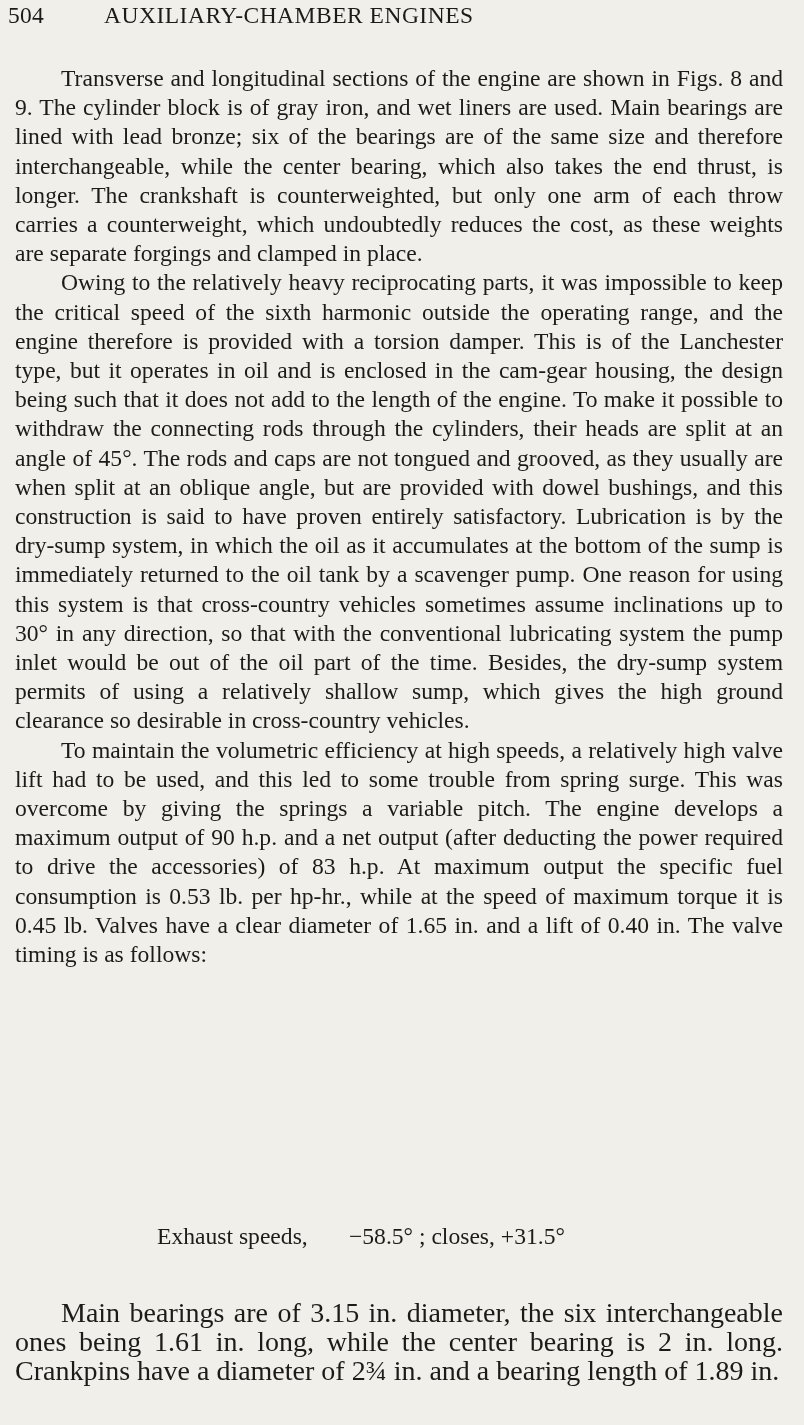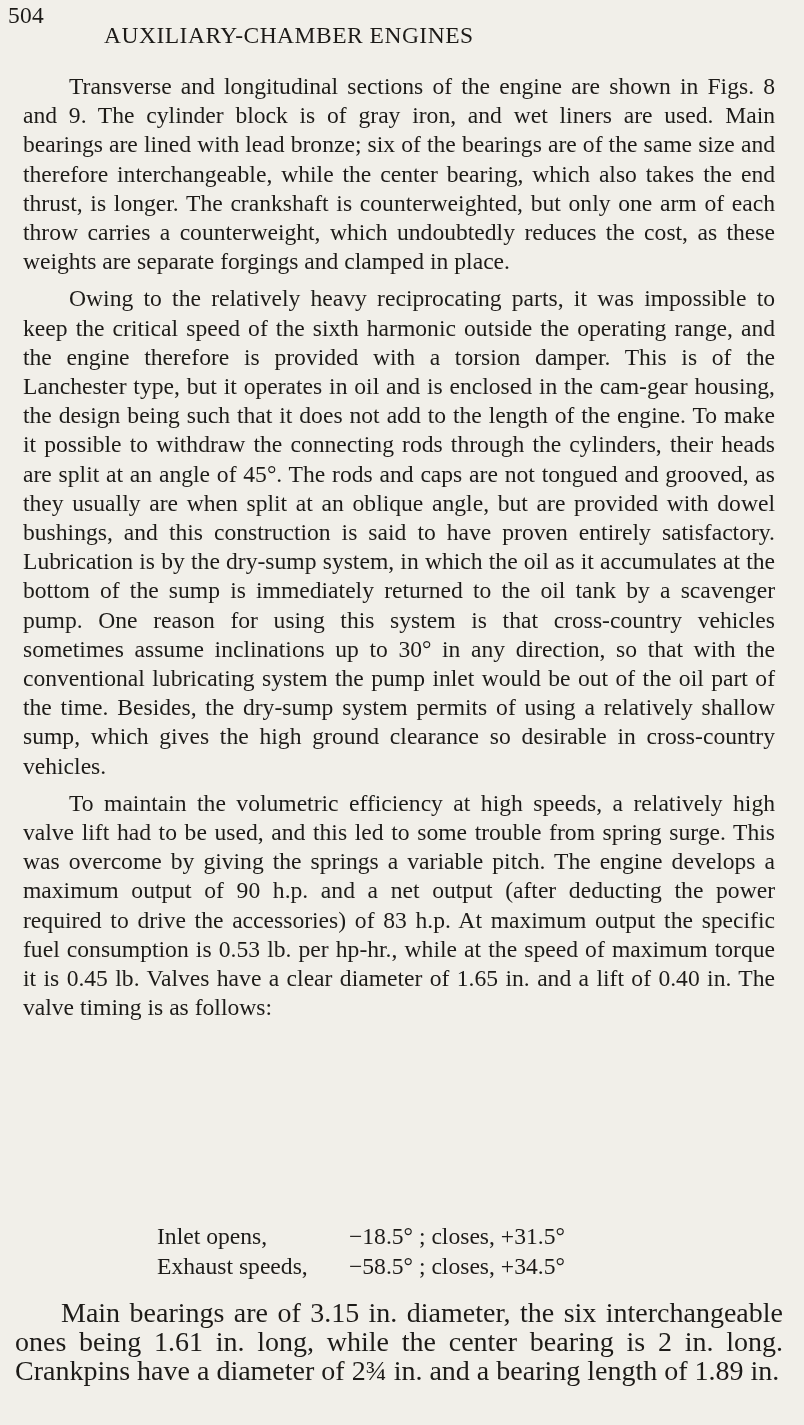--- a/index.html
+++ b/index.html
@@ -5,27 +5,27 @@
   html, body { margin: 0; padding: 0; }
   body {
     width: 804px; height: 1425px; overflow: hidden;
     background: #f1efe9;
     color: #1d1b18;
     font-family: "Liberation Serif", "DejaVu Serif", serif;
   }
   .page { position: relative; width: 804px; height: 1425px; box-sizing: border-box; padding: 0 0 0 16px; }
   .header { position: absolute; top: 2px; left: 8px; right: 20px; height: 34px; font-size: 23.5px; letter-spacing: 0.2px; }
   .page-num { position: absolute; left: 0; top: 0; }
-  .running-head { position: absolute; left: 96px; top: 0; letter-spacing: 0.5px; margin-top: 20px; }
+  .running-head { position: absolute; left: 96px; top: 0; letter-spacing: 0.5px; }
   .body-text {
     position: absolute; top: 64px; left: 15px; width: 768px;
     font-size: 23.6px; line-height: 29.2px;
     text-align: justify; text-align-last: auto;
   }
-  .body-text p { margin: 8px; text-indent: 46px; }
+  .body-text p { margin: 0; text-indent: 46px; }
   .timing { position: absolute; top: 1222px; left: 157px; font-size: 23.6px; line-height: 29.5px; }
   .timing .row { white-space: pre; }
   .timing .label { display: inline-block; width: 192px; }
   .last { position: absolute; top: 1298px; left: 15px; width: 768px; font-size: 28px; line-height: 29.2px; text-align: justify; }
   .last p { margin: 0; text-indent: 46px; }
 </style>
 </head>
 <body>
 
 <div class="page">
@@ -34,20 +34,19 @@
     <span class="running-head">AUXILIARY-CHAMBER ENGINES</span>
   </div>
 
   <div class="body-text">
     <p>Transverse and longitudinal sections of the engine are shown in Figs. 8 and 9. The cylinder block is of gray iron, and wet liners are used. Main bearings are lined with lead bronze; six of the bearings are of the same size and therefore interchangeable, while the center bearing, which also takes the end thrust, is longer. The crankshaft is counterweighted, but only one arm of each throw carries a counterweight, which undoubtedly reduces the cost, as these weights are separate forgings and clamped in place.</p>
     <p>Owing to the relatively heavy reciprocating parts, it was impossible to keep the critical speed of the sixth harmonic outside the operating range, and the engine therefore is provided with a torsion damper. This is of the Lanchester type, but it operates in oil and is enclosed in the cam-gear housing, the design being such that it does not add to the length of the engine. To make it possible to withdraw the connecting rods through the cylinders, their heads are split at an angle of 45°. The rods and caps are not tongued and grooved, as they usually are when split at an oblique angle, but are provided with dowel bushings, and this construction is said to have proven entirely satisfactory. Lubrication is by the dry-sump system, in which the oil as it accumulates at the bottom of the sump is immediately returned to the oil tank by a scavenger pump. One reason for using this system is that cross-country vehicles sometimes assume inclinations up to 30° in any direction, so that with the conventional lubricating system the pump inlet would be out of the oil part of the time. Besides, the dry-sump system permits of using a relatively shallow sump, which gives the high ground clearance so desirable in cross-country vehicles.</p>
     <p>To maintain the volumetric efficiency at high speeds, a relatively high valve lift had to be used, and this led to some trouble from spring surge. This was overcome by giving the springs a variable pitch. The engine develops a maximum output of 90 h.p. and a net output (after deducting the power required to drive the accessories) of 83 h.p. At maximum output the specific fuel consumption is 0.53 lb. per hp-hr., while at the speed of maximum torque it is 0.45 lb. Valves have a clear diameter of 1.65 in. and a lift of 0.40 in. The valve timing is as follows:</p>
   </div>
 
   <div class="timing">
-    <div class="row"><span class="label">Inlet opens,</span><span>−18.5° ; closes, +31.5°</span></div>
-    <div class="row"><span class="label">Exhaust speeds,</span><span>−58.5° ; closes, +34.5°</span></div>
+    <div class="row"><span class="label">Exhaust speeds,</span><span>−58.5° ; closes, +31.5°</span></div>
   </div>
 
   <div class="last">
     <p>Main bearings are of 3.15 in. diameter, the six interchangeable ones being 1.61 in. long, while the center bearing is 2 in. long. Crankpins have a diameter of 2¾ in. and a bearing length of 1.89 in.</p>
   </div>
 </div>
 
 </body></html>

